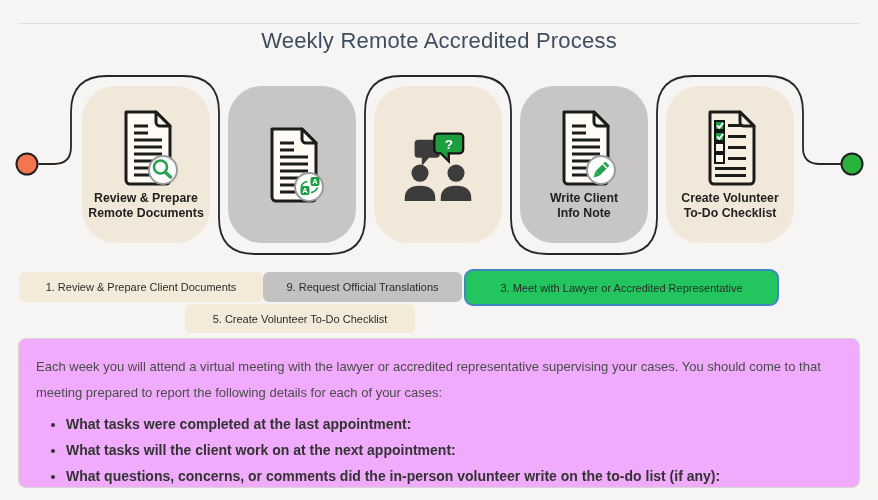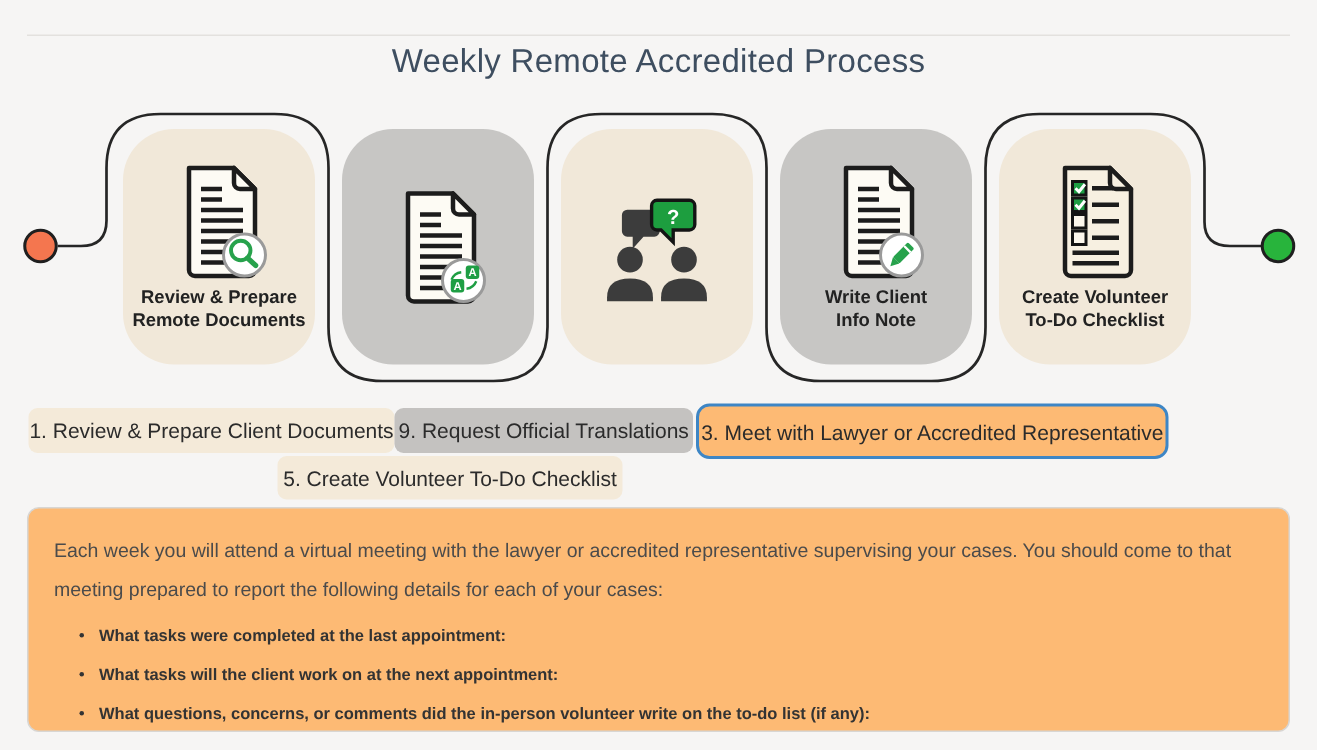--- a/index.html
+++ b/index.html
@@ -27,47 +27,47 @@
   }
   .step-card.beige { background:#f1e8d9; }
   .step-card.gray  { background:#c7c6c4; }
   .step-icon { display:flex; align-items:center; justify-content:center; }
   .step-label { text-align:center; font-size:12.3px; font-weight:700; color:#222; line-height:15px; }
   .step-label span { display:block; }
   svg text { font-family:"Liberation Sans", sans-serif; }
 
   .tab {
     position:absolute; display:flex; align-items:center; justify-content:center;
-    font-size:14px; color:#2b2b2b; border-radius:6px; z-index:2;
+    font-size:11px; color:#2b2b2b; border-radius:6px; z-index:2;
     cursor:pointer; white-space:nowrap;
   }
   .tab.beige { background:#f4ead9; }
   .tab.gray  { background:#c4c2c0; }
   .tab.selected {
-    background:#fdba74; border:2px solid #3e86c5; border-radius:9px;
+    background:#22c55e; border:2px solid #3e86c5; border-radius:9px;
   }
   .tab1 { left:19px;  top:272px; width:244px; height:30px; }
   .tab2 { left:263px; top:272px; width:199px; height:30px; }
   .tab3 { left:464px; top:269px; width:315px; height:37px; }
   .tab4 { left:19px;  top:304px; width:166px; height:29px; }
   .tab5 { left:185px; top:304px; width:230px; height:29px;text-align:center; }
 
   .tab-panel {
     position:absolute; left:18px; top:338px; width:842px; height:150px;
-    background:#fdba74; border:1px solid #d8d6d3; border-radius:8px;
+    background:#f0abfc; border:1px solid #d8d6d3; border-radius:8px;
     padding:15px 18px 0 17px; z-index:2;
   }
   .panel-paragraph {
     font-size:13px; line-height:26px; color:#4b4b4b;
   }
   .panel-bullets {
     margin-top:5px; padding-left:30px; list-style:disc;
   }
   .panel-bullets li {
-    font-size:11px; line-height:26px; font-weight:700; color:#333;
+    font-size:14px; line-height:26px; font-weight:700; color:#333;
   }
 </style>
 </head>
 <body>
 
 <div class="page">
 
   <div class="top-divider"></div>
   <div class="page-title">Weekly Remote Accredited Process</div>
 

